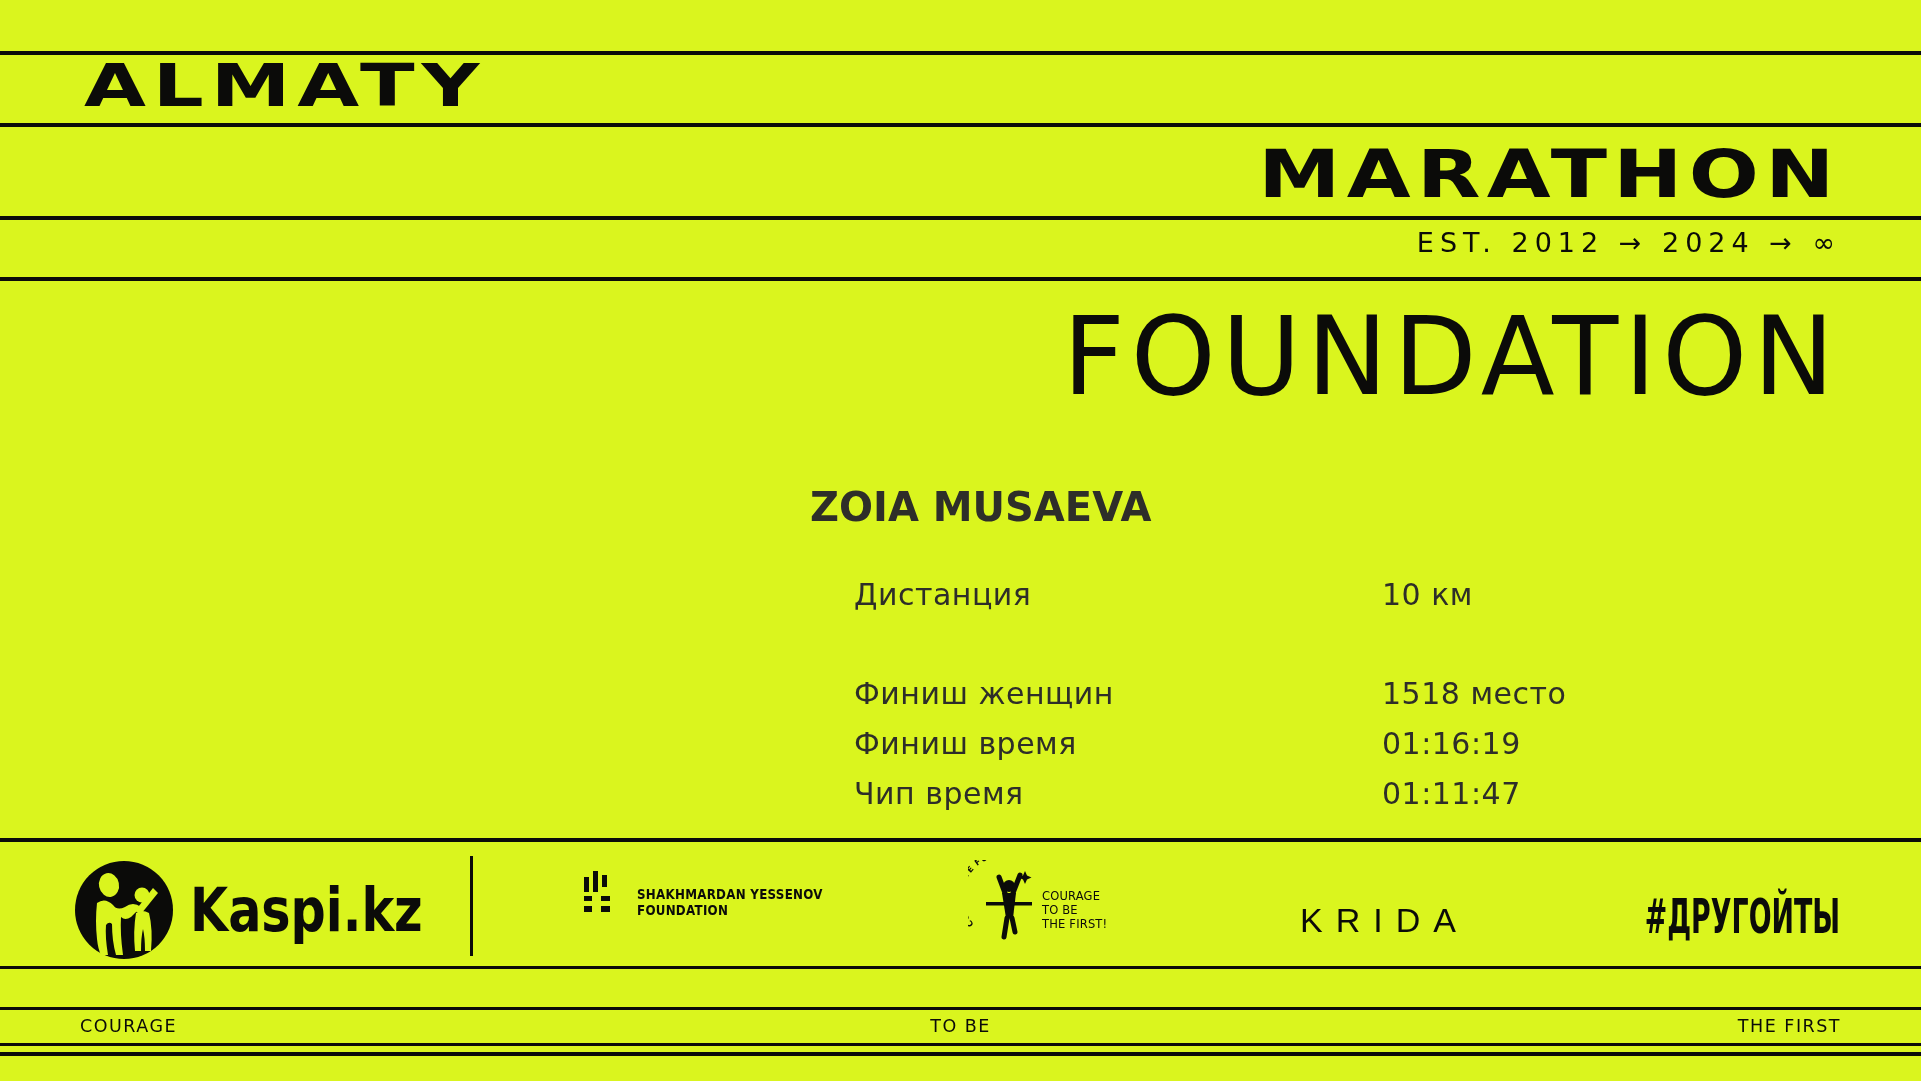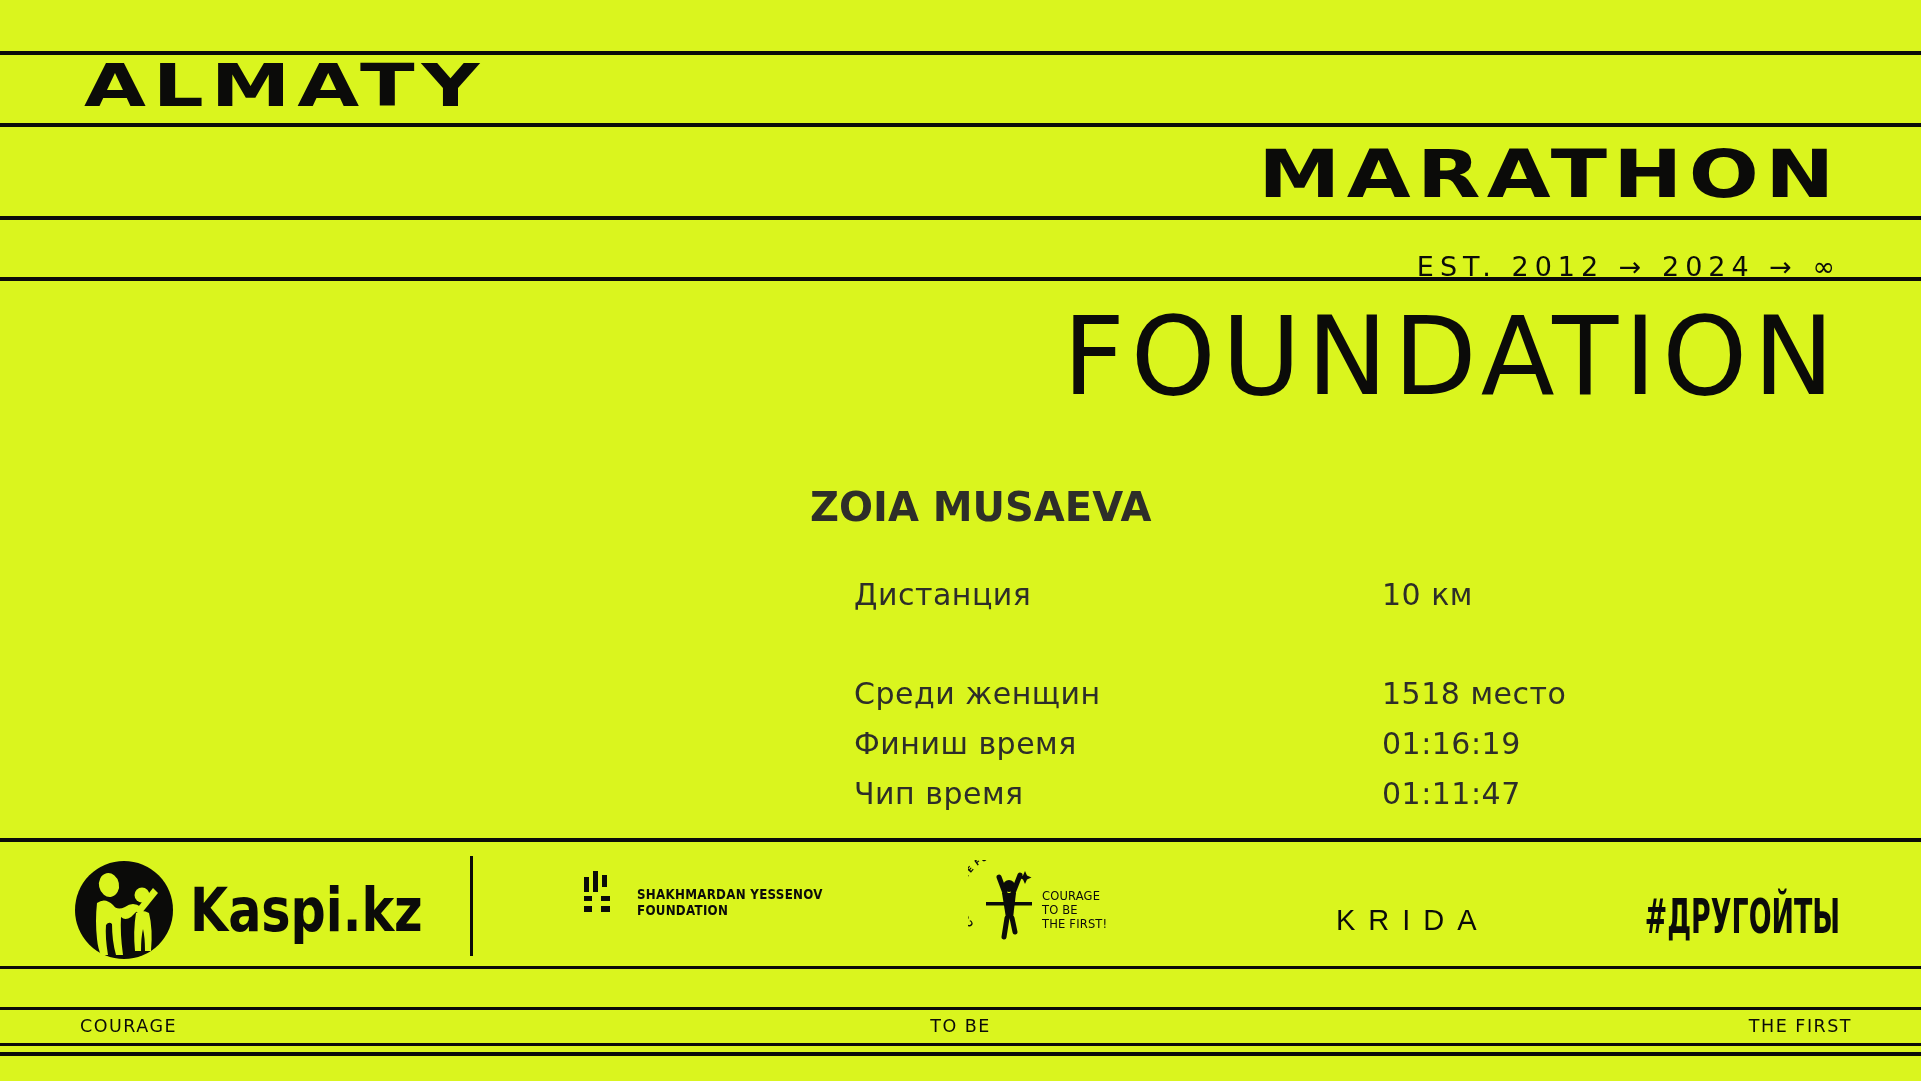--- a/index.html
+++ b/index.html
@@ -24,21 +24,20 @@
     left:84px;top:57px;font-size:58px;line-height:58px;font-weight:700;
     letter-spacing:5px;transform:scaleX(1.38);transform-origin:left center;
   }
   .marathon{
     right:80px;top:142px;font-size:65px;line-height:65px;font-weight:700;
     letter-spacing:5px;transform:scaleX(1.27);transform-origin:right center;
   }
   .est{
     right:80px;top:228px;font-size:27px;line-height:30px;font-weight:400;
     letter-spacing:6px;
-    margin-top:24px;
   }
 
   
   .cert-title{
     right:81px;top:303px;font-size:108px;line-height:108px;font-weight:400;
     letter-spacing:6px;
   }
   .recipient{
     left:810px;top:482px;font-size:40px;line-height:50px;font-weight:700;
     color:var(--charcoal);
@@ -55,33 +54,33 @@
   .vdivider{position:absolute;left:470px;top:856px;width:3px;height:100px;background:var(--ink);}
   .yessenov-text{
     left:637px;top:887px;font-size:13.5px;line-height:15.5px;font-weight:700;
     transform:scaleX(0.88);transform-origin:left top;letter-spacing:0.3px;
   }
   .cf-text{
     left:1042px;top:889px;font-size:12.5px;line-height:14px;font-weight:400;
     transform:scaleX(0.92);transform-origin:left top;letter-spacing:0.2px;
   }
   .krida{
-    left:1336px;top:902px;font-size:29px;line-height:36px;font-weight:400;
+    left:1300px;top:902px;font-size:34px;line-height:36px;font-weight:400;
     letter-spacing:13px;font-family:"Liberation Sans",sans-serif;
   }
   .hashtag{
     right:81px;top:891px;font-size:48px;line-height:50px;font-weight:700;
     transform:scaleX(0.56);transform-origin:right center;
   }
 
   
   .slogan{top:1016px;font-size:17.5px;line-height:20px;font-weight:400;letter-spacing:1.5px;}
   .slogan-left{left:80px;}
   .slogan-center{left:50%;transform:translateX(-50%);}
-  .slogan-right{right:69px;}
+  .slogan-right{right:80px;}
 
   svg{position:absolute;display:block;}
   .ink-fill{fill:var(--ink);}
   .bg-fill{fill:var(--bg);}
   .ink-stroke{stroke:var(--ink);fill:none;}
 </style>
 </head>
 <body>
 
 <div class="page">
@@ -101,21 +100,21 @@
   <div class="abs est">EST. 2012 → 2024 → ∞</div>
 
   <div class="abs cert-title">FOUNDATION</div>
   <div class="abs recipient">ZOIA MUSAEVA</div>
 
   <div class="row" style="top:578px;">
     <span class="lbl">Дистанция</span>
     <span class="val">10 км</span>
   </div>
   <div class="row" style="top:677px;">
-    <span class="lbl">Среди женщин</span>
+    <span class="lbl">Финиш женщин</span>
     <span class="val">1518 место</span>
   </div>
   <div class="row" style="top:727px;">
     <span class="lbl">Финиш время</span>
     <span class="val">01:16:19</span>
   </div>
   <div class="row" style="top:777px;text-align:center;">
     <span class="lbl">Чип время</span>
     <span class="val">01:11:47</span>
   </div>

